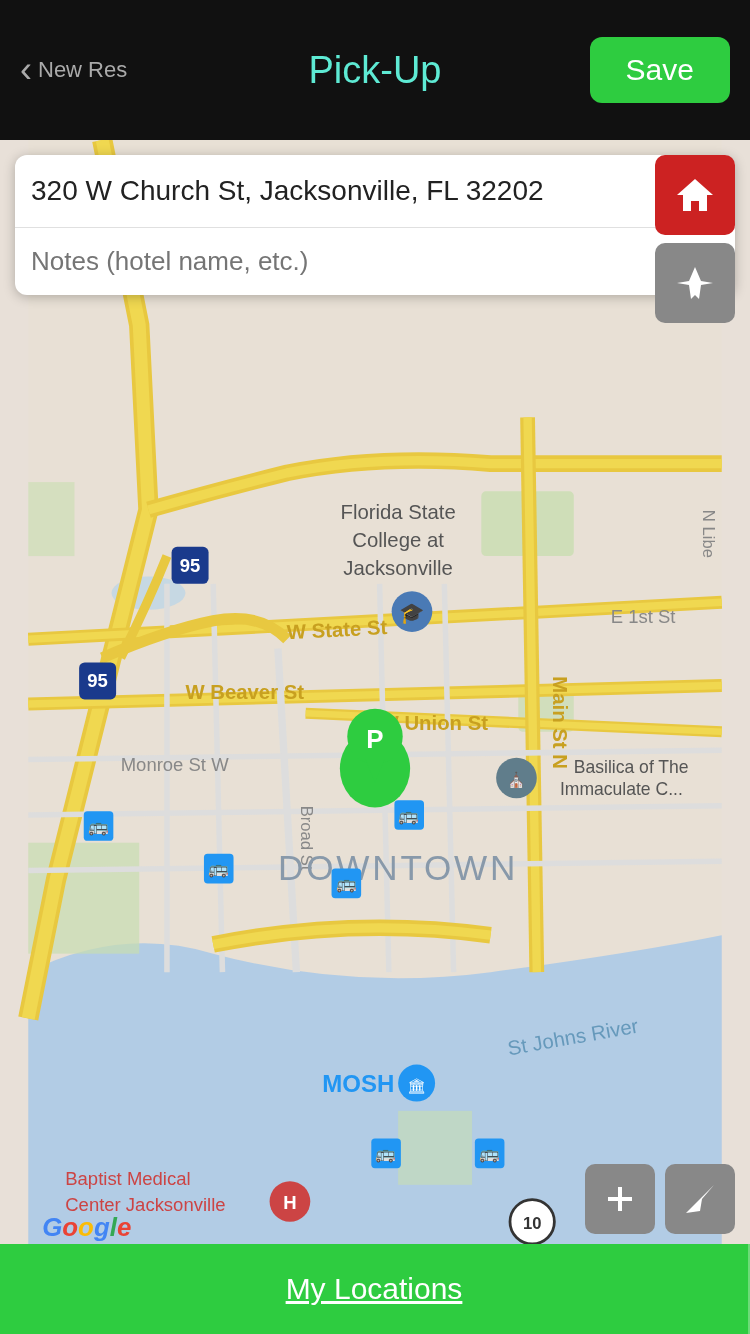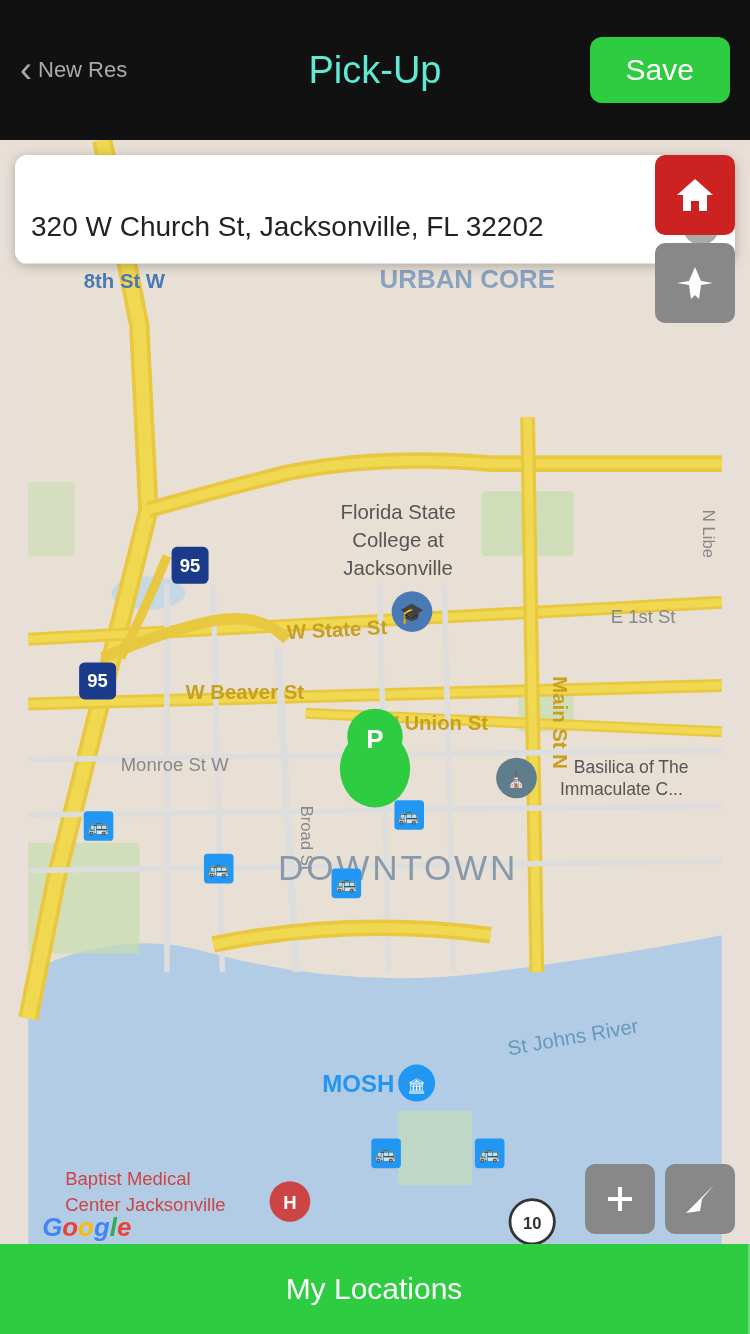--- a/index.html
+++ b/index.html
@@ -89,21 +89,20 @@
       z-index: 20;
       box-shadow: 0 2px 12px rgba(0,0,0,0.25);
       padding: 0;
       overflow: hidden;
     }
     .address-input-row {
       display: flex;
       align-items: center;
       padding: 18px 16px;
       border-bottom: 1px solid #e0e0e0;
-      margin-top: 36px;
     }
     .address-text {
       flex: 1;
       font-size: 28px;
       color: #222;
       border: none;
       outline: none;
       background: transparent;
     }
     .clear-btn {
@@ -197,20 +196,21 @@
       flex: 1;
       background: #2ecc40;
       border: none;
       color: #fff;
       font-size: 30px;
       font-weight: 500;
       cursor: pointer;
     }
     .tab-btn:first-child {
       border-right: 2px solid rgba(255,255,255,0.3);
+      text-decoration: underline;
     }
   </style>
 </head>
 <body>
 
 <div class="header">
   <button class="back-btn">
     <span class="back-chevron">‹</span>
     <span class="back-label">New Res</span>
   </button>
@@ -344,20 +344,21 @@
       <tspan fill="#4285f4">G</tspan><tspan fill="#ea4335">o</tspan><tspan fill="#fbbc05">o</tspan><tspan fill="#4285f4">g</tspan><tspan fill="#34a853">l</tspan><tspan fill="#ea4335">e</tspan>
     </text>
   </svg>
 </div>
 
 <div class="address-bar">
   <div class="address-input-row">
     <input class="address-text" type="text" value="320 W Church St, Jacksonville, FL 32202" style="">
     <button class="clear-btn">✕</button>
   </div>
+  <input class="notes-input" type="text" placeholder="Notes (hotel name, etc.)" style="">
 </div>
 
 <div class="right-buttons">
   <button class="icon-btn-home">
     <svg width="44" height="44" viewBox="0 0 44 44">
       <polygon points="22,6 4,22 10,22 10,38 18,38 18,28 26,28 26,38 34,38 34,22 40,22" fill="white"></polygon>
     </svg>
   </button>
   <button class="icon-btn-plane">
     <svg width="44" height="44" viewBox="0 0 44 44">

